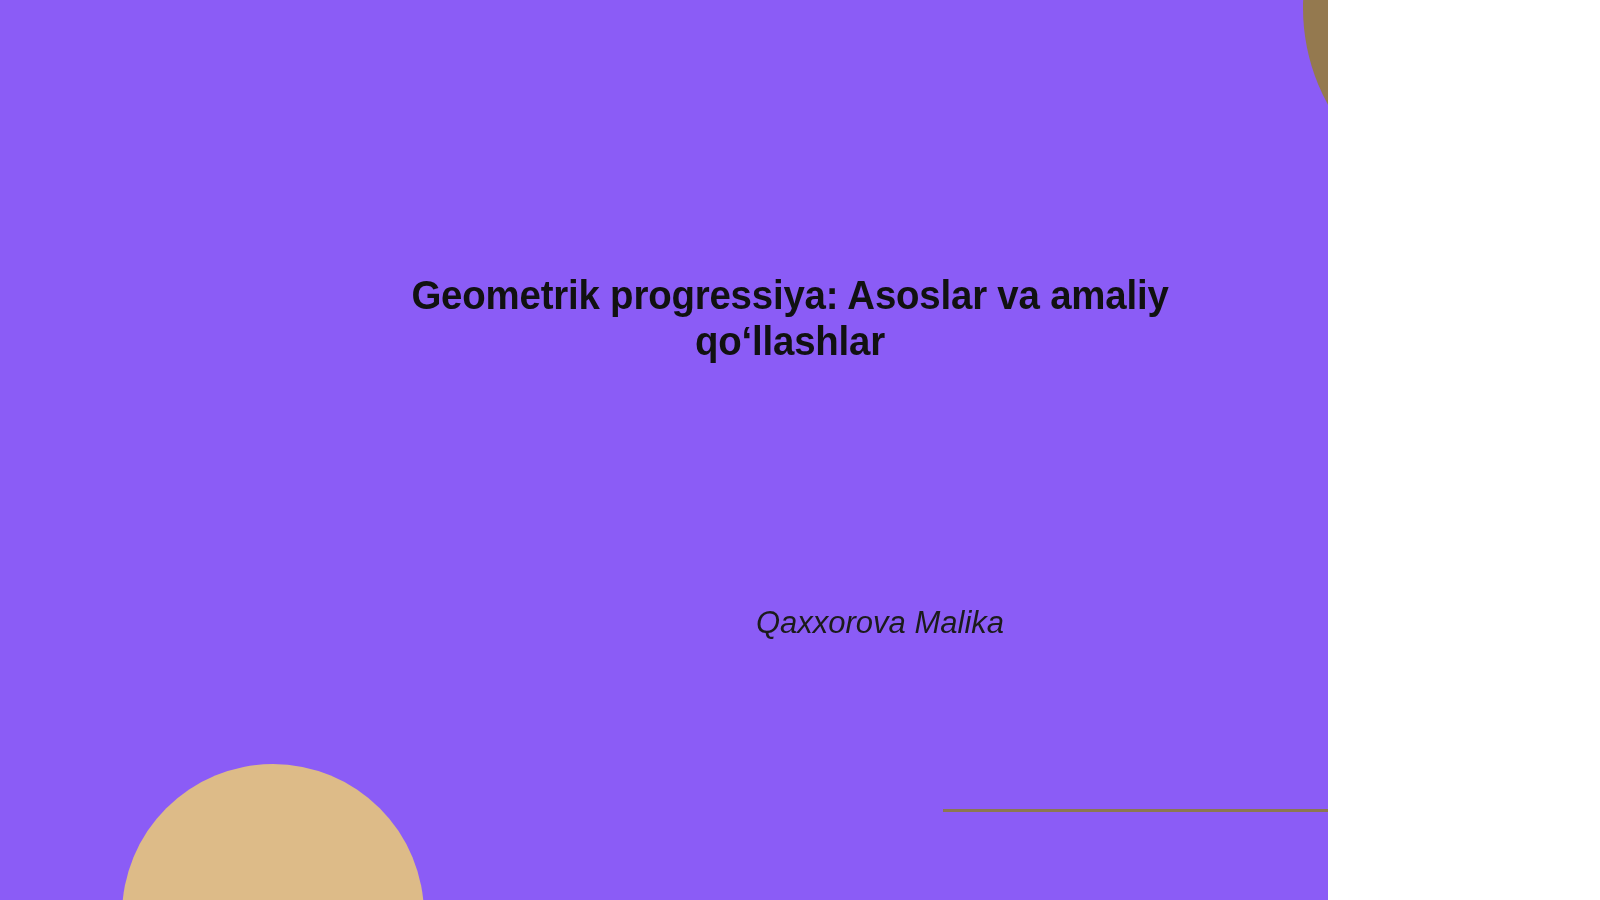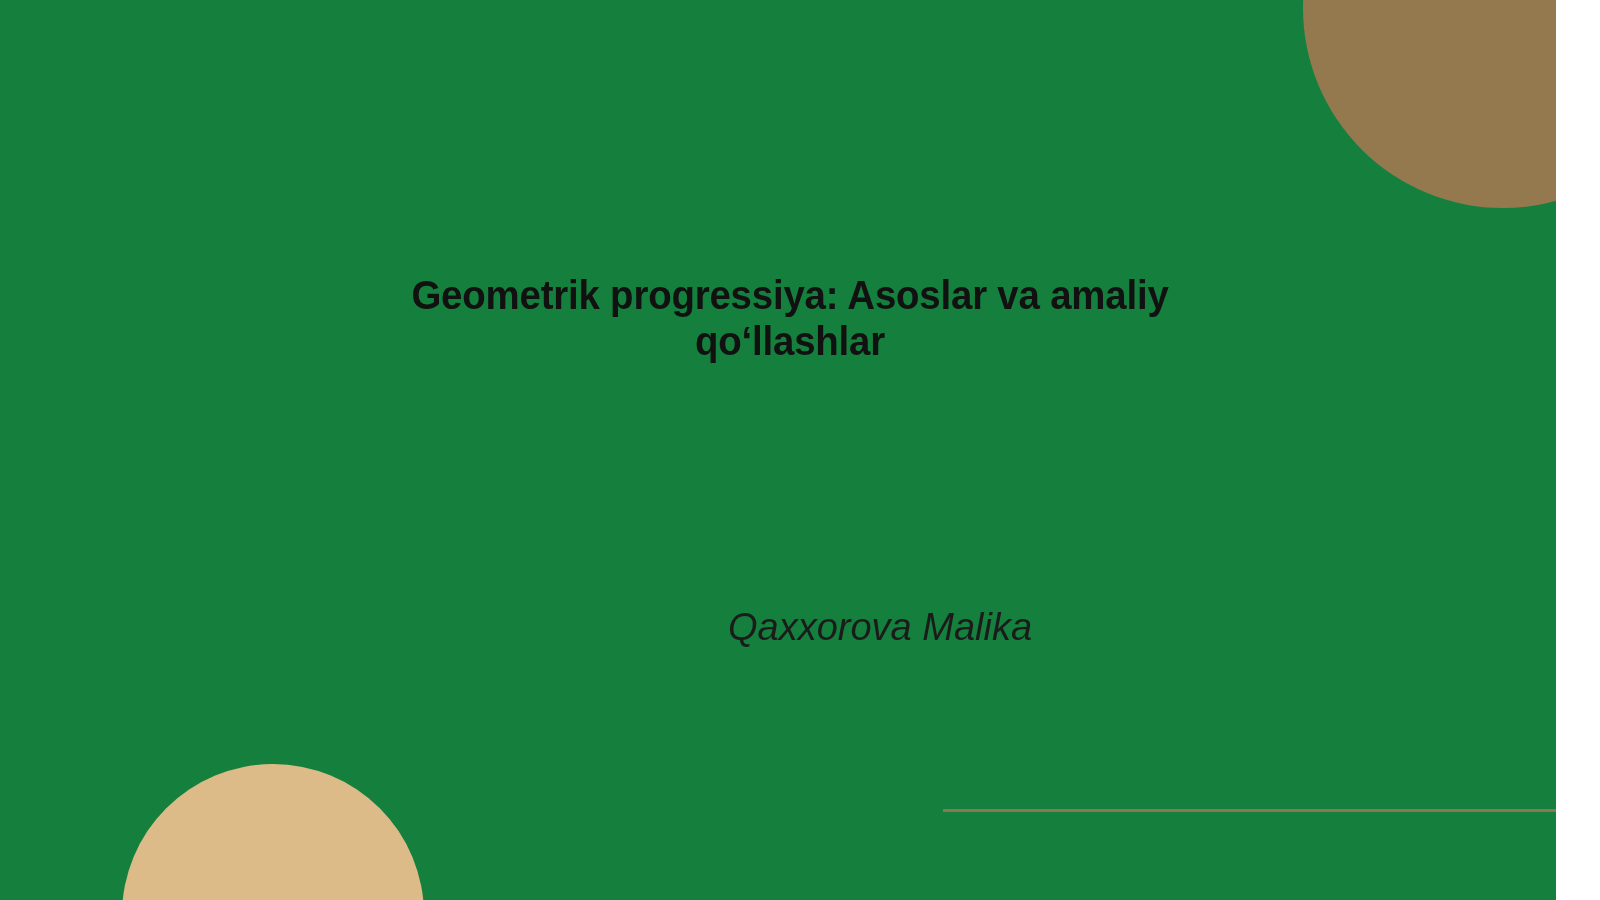--- a/index.html
+++ b/index.html
@@ -8,23 +8,23 @@
   }
   body {
     width: 1600px;
     height: 900px;
     overflow: hidden;
     font-family: "Liberation Sans", sans-serif;
   }
 
   .slide {
     position: relative;
-    width: 1556px;
+    width: 1328px;
     height: 900px;
-    background: #15803d;
+    background: #8b5cf6;
     overflow: hidden;
   }
 
   
   .shape-circle-top-right {
     position: absolute;
     left: 1303px;
     top: -192px;
     width: 400px;
     height: 400px;
@@ -77,21 +77,21 @@
     position: absolute;
     left: 495px;
     top: 604px;
     width: 770px;
     text-align: center;
   }
 
   .slide-subtitle {
     margin: 0;
     font-family: "Liberation Sans", sans-serif;
-    font-size: 38px;
+    font-size: 31px;
     font-style: italic;
     font-weight: 400;
     line-height: 1.25;
     color: #1B1B1B;
   }
 </style>
 </head>
 <body>
 
 <div class="slide">

